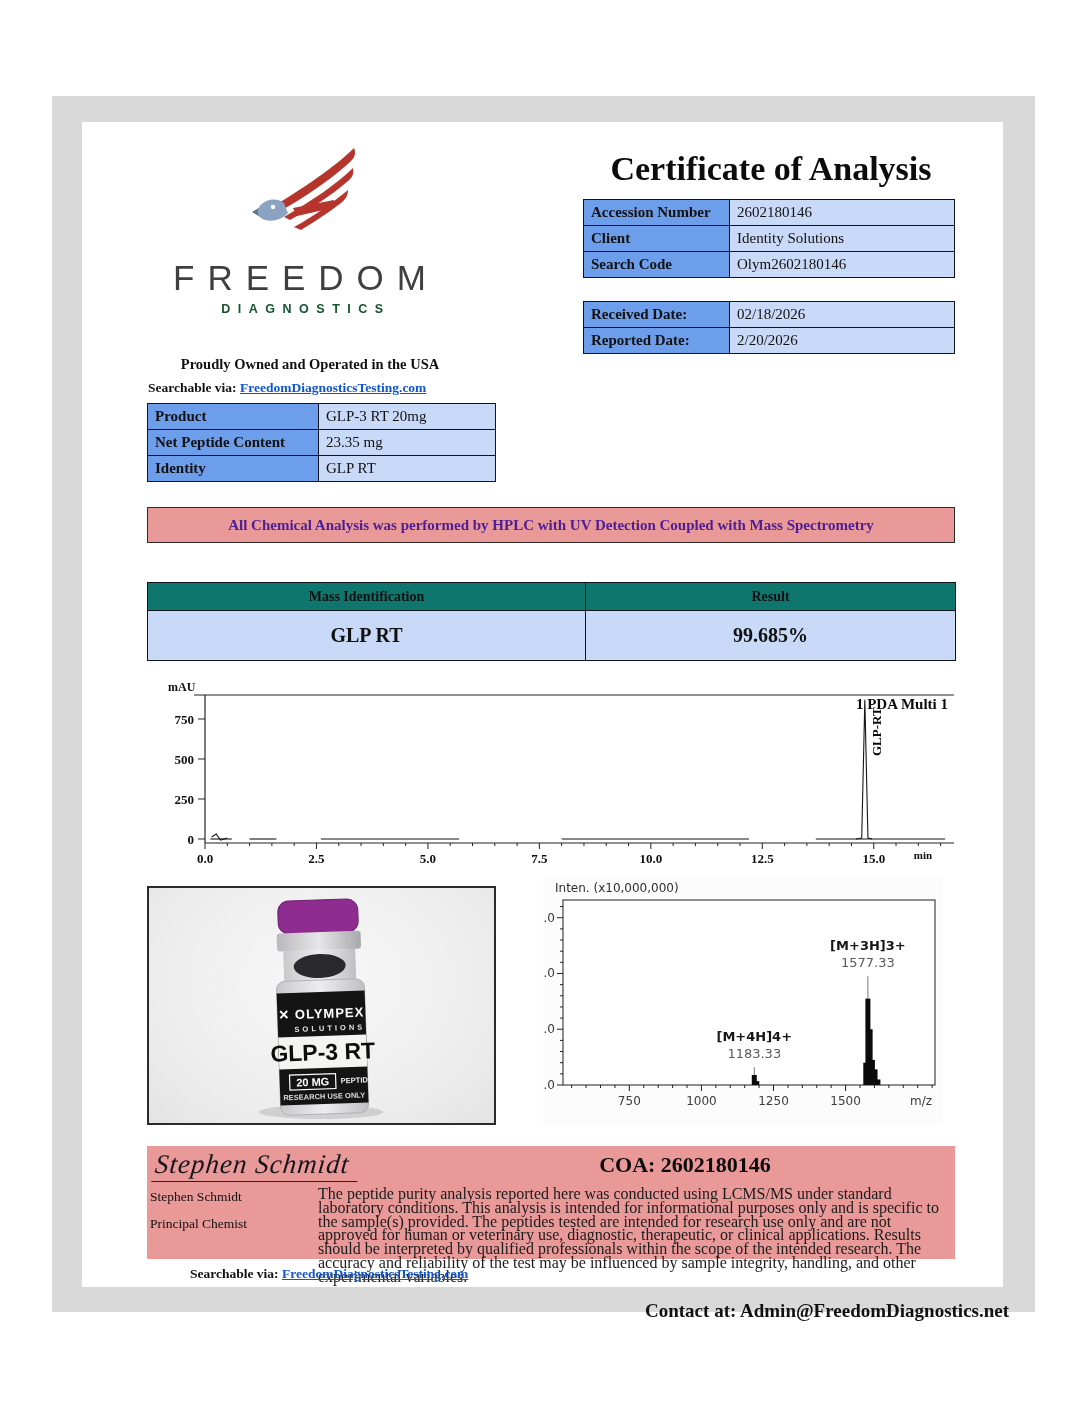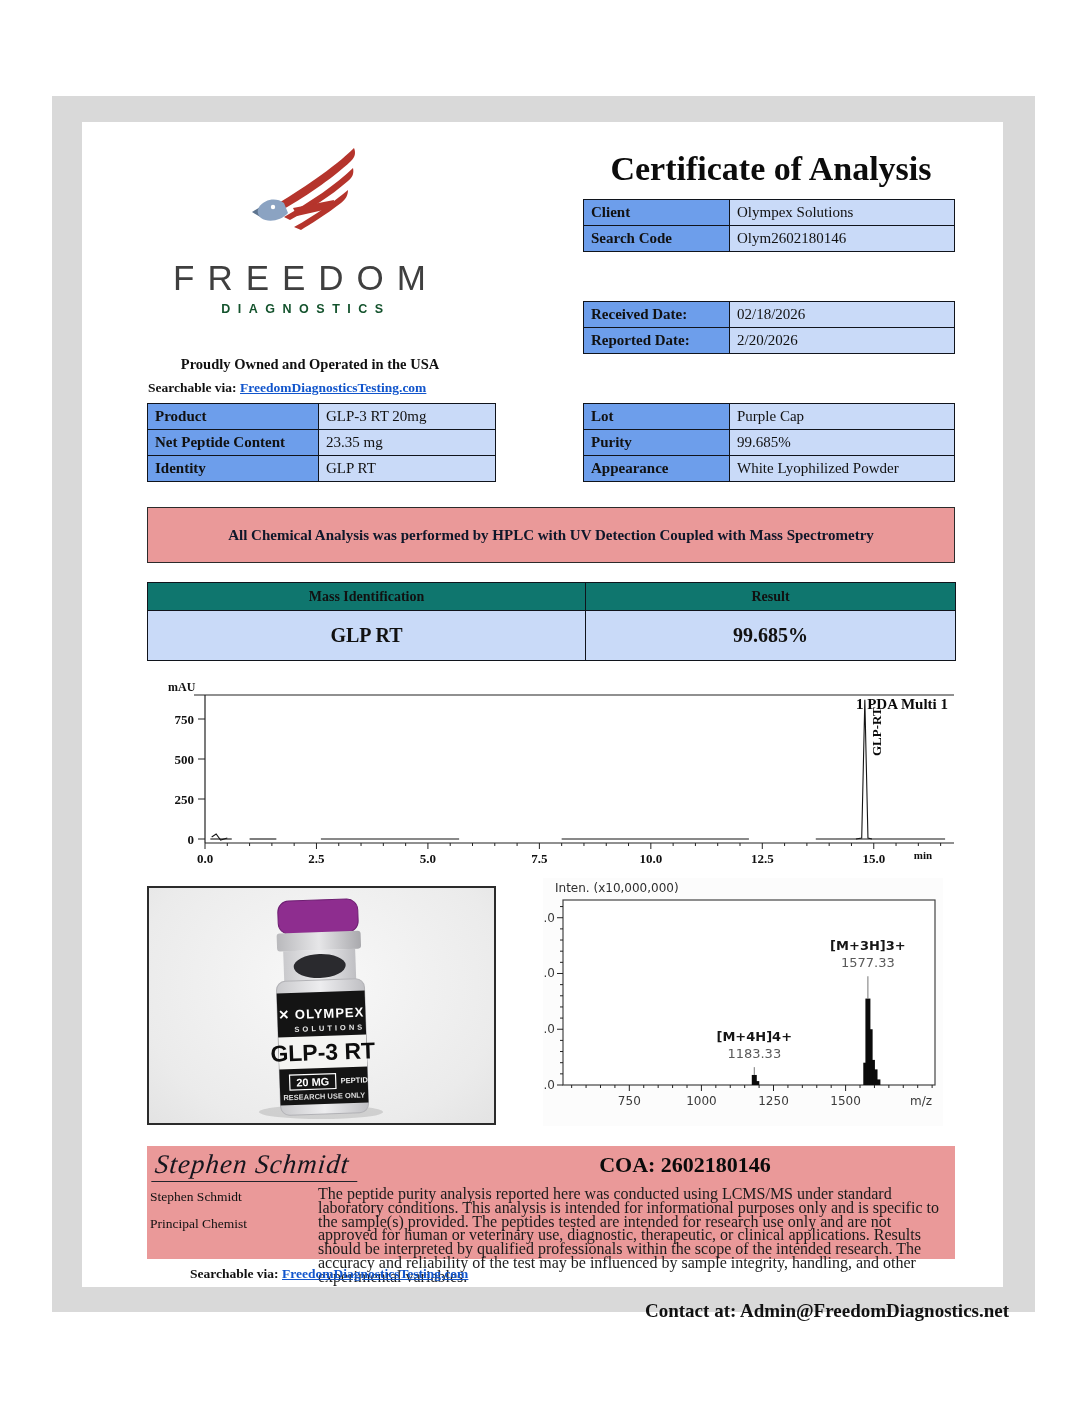--- a/index.html
+++ b/index.html
@@ -27,23 +27,23 @@
   a.link{color:#1155cc;text-decoration:underline;font-weight:bold;cursor:pointer;}
 
   
   table.kv{border-collapse:collapse;table-layout:fixed;}
   table.kv td{border:1.6px solid #10141c;height:25px;padding:0 4px 0 7px;
     font-size:15px;vertical-align:middle;white-space:nowrap;overflow:hidden;}
   table.kv td.k{background:#6d9eeb;font-weight:bold;}
   table.kv td.v{background:#c9daf8;}
 
   
-  .banner{left:147px;top:507px;width:808px;height:56px;background:#ea9999;
+  .banner{left:147px;top:507px;width:808px;height:36px;background:#ea9999;
     border:1.6px solid #2b2b2b;display:flex;align-items:center;justify-content:center;
-    font-weight:bold;font-size:15px;color:#0f172a;box-sizing:border-box;}
+    font-weight:bold;font-size:15px;color:#4c1d95;box-sizing:border-box;}
 
   
   table.mass{border-collapse:collapse;table-layout:fixed;width:808px;}
   table.mass td{border:1.6px solid #10141c;text-align:center;vertical-align:middle;}
   table.mass .hdr td{background:#0f766e;height:25px;font-weight:bold;font-size:14px;}
   table.mass .dat td{background:#c9daf8;height:47px;font-weight:bold;font-size:20px;}
 
   
   .chroma{left:148px;top:678px;width:812px;height:192px;}
   .spec{left:543px;top:878px;width:400px;height:248px;background:#fcfcfc;}
@@ -108,22 +108,26 @@
 
   <div class="abs doc-title">Certificate of Analysis</div>
 
   <table class="kv abs" style="left:583px;top:199px;width:372px;">
       <colgroup>
         <col style="width:146px">
         <col>
       </colgroup>
       <tbody>
         <tr>
+          <td class="k">Accession Number</td>
+          <td class="v">2602180146</td>
+        </tr>
+        <tr>
           <td class="k">Client</td>
-          <td class="v">Olympex Solutions</td>
+          <td class="v">Identity Solutions</td>
         </tr>
         <tr>
           <td class="k">Search Code</td>
           <td class="v">Olym2602180146</td>
         </tr>
       </tbody>
     </table>
   <table class="kv abs" style="left:583px;top:301px;width:372px;">
       <colgroup>
         <col style="width:146px">
@@ -150,40 +154,20 @@
           <td class="k">Product</td>
           <td class="v">GLP-3 RT 20mg</td>
         </tr>
         <tr>
           <td class="k">Net Peptide Content</td>
           <td class="v">23.35 mg</td>
         </tr>
         <tr>
           <td class="k">Identity</td>
           <td class="v">GLP RT</td>
-        </tr>
-      </tbody>
-    </table>
-  <table class="kv abs" style="left:583px;top:403px;width:372px;">
-      <colgroup>
-        <col style="width:146px">
-        <col>
-      </colgroup>
-      <tbody>
-        <tr>
-          <td class="k">Lot</td>
-          <td class="v">Purple Cap</td>
-        </tr>
-        <tr>
-          <td class="k">Purity</td>
-          <td class="v">99.685%</td>
-        </tr>
-        <tr>
-          <td class="k">Appearance</td>
-          <td class="v">White Lyophilized Powder</td>
         </tr>
       </tbody>
     </table>
 
   <div class="abs banner">All Chemical Analysis was performed by HPLC with UV Detection Coupled with Mass Spectrometry</div>
 
   <table class="mass abs" style="left:147px;top:582px;">
     <colgroup>
         <col style="width:438px">
         <col style="width:370px">

